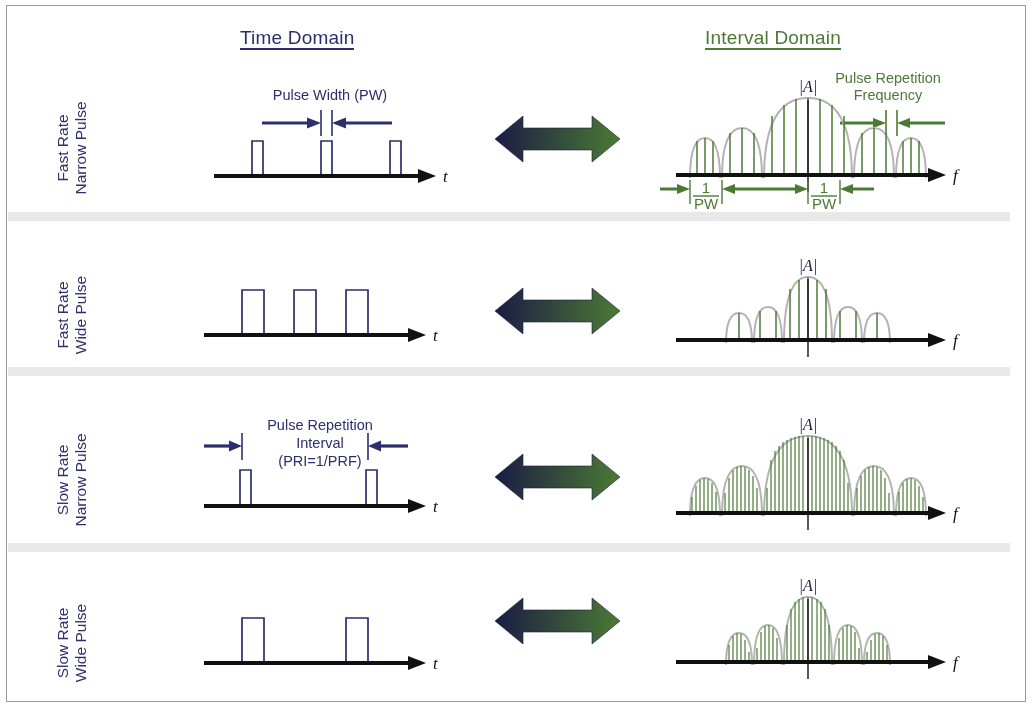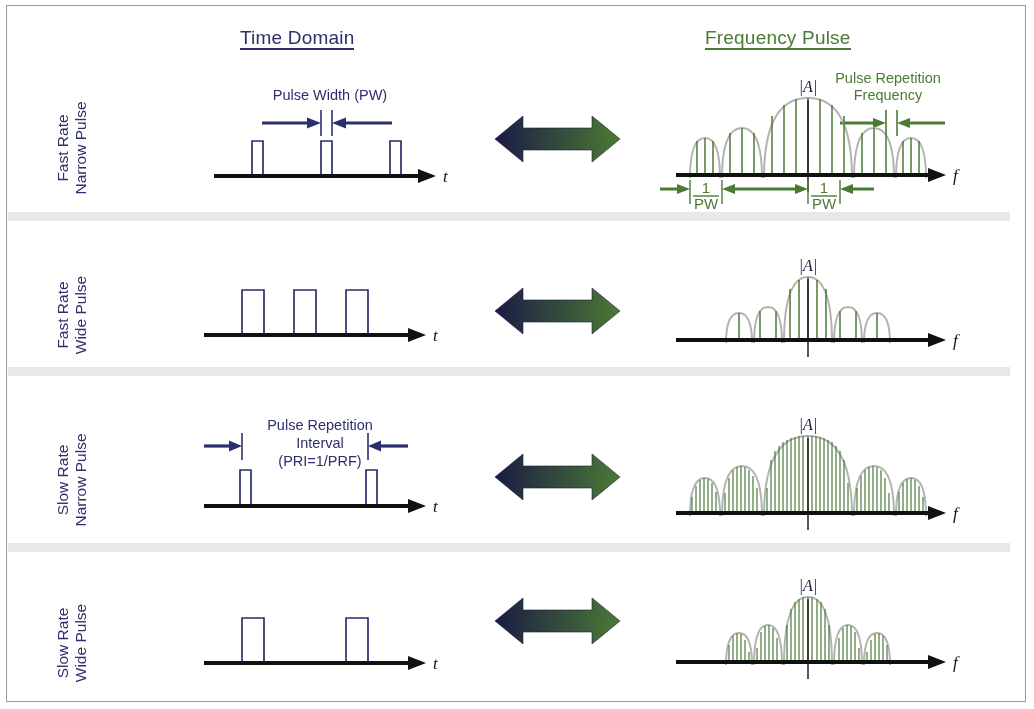--- a/index.html
+++ b/index.html
@@ -31,21 +31,21 @@
 </head>
 <body>
 
 <div id="page">
   <div id="frame"></div>
 
   <div class="hdr time">
     <span class="ul">Time Domain</span>
   </div>
   <div class="hdr freq">
-    <span class="ul">Frequency Pulse</span>
+    <span class="ul">Interval Domain</span>
   </div>
 
   <div class="sep" style="top:212px"></div>
   <div class="sep" style="top:367px"></div>
   <div class="sep" style="top:543px"></div>
 
   <div class="rowlabel" style="left:-3px;top:130px;">
     <div>Fast Rate</div>
     <div>Narrow Pulse</div>
   </div>

